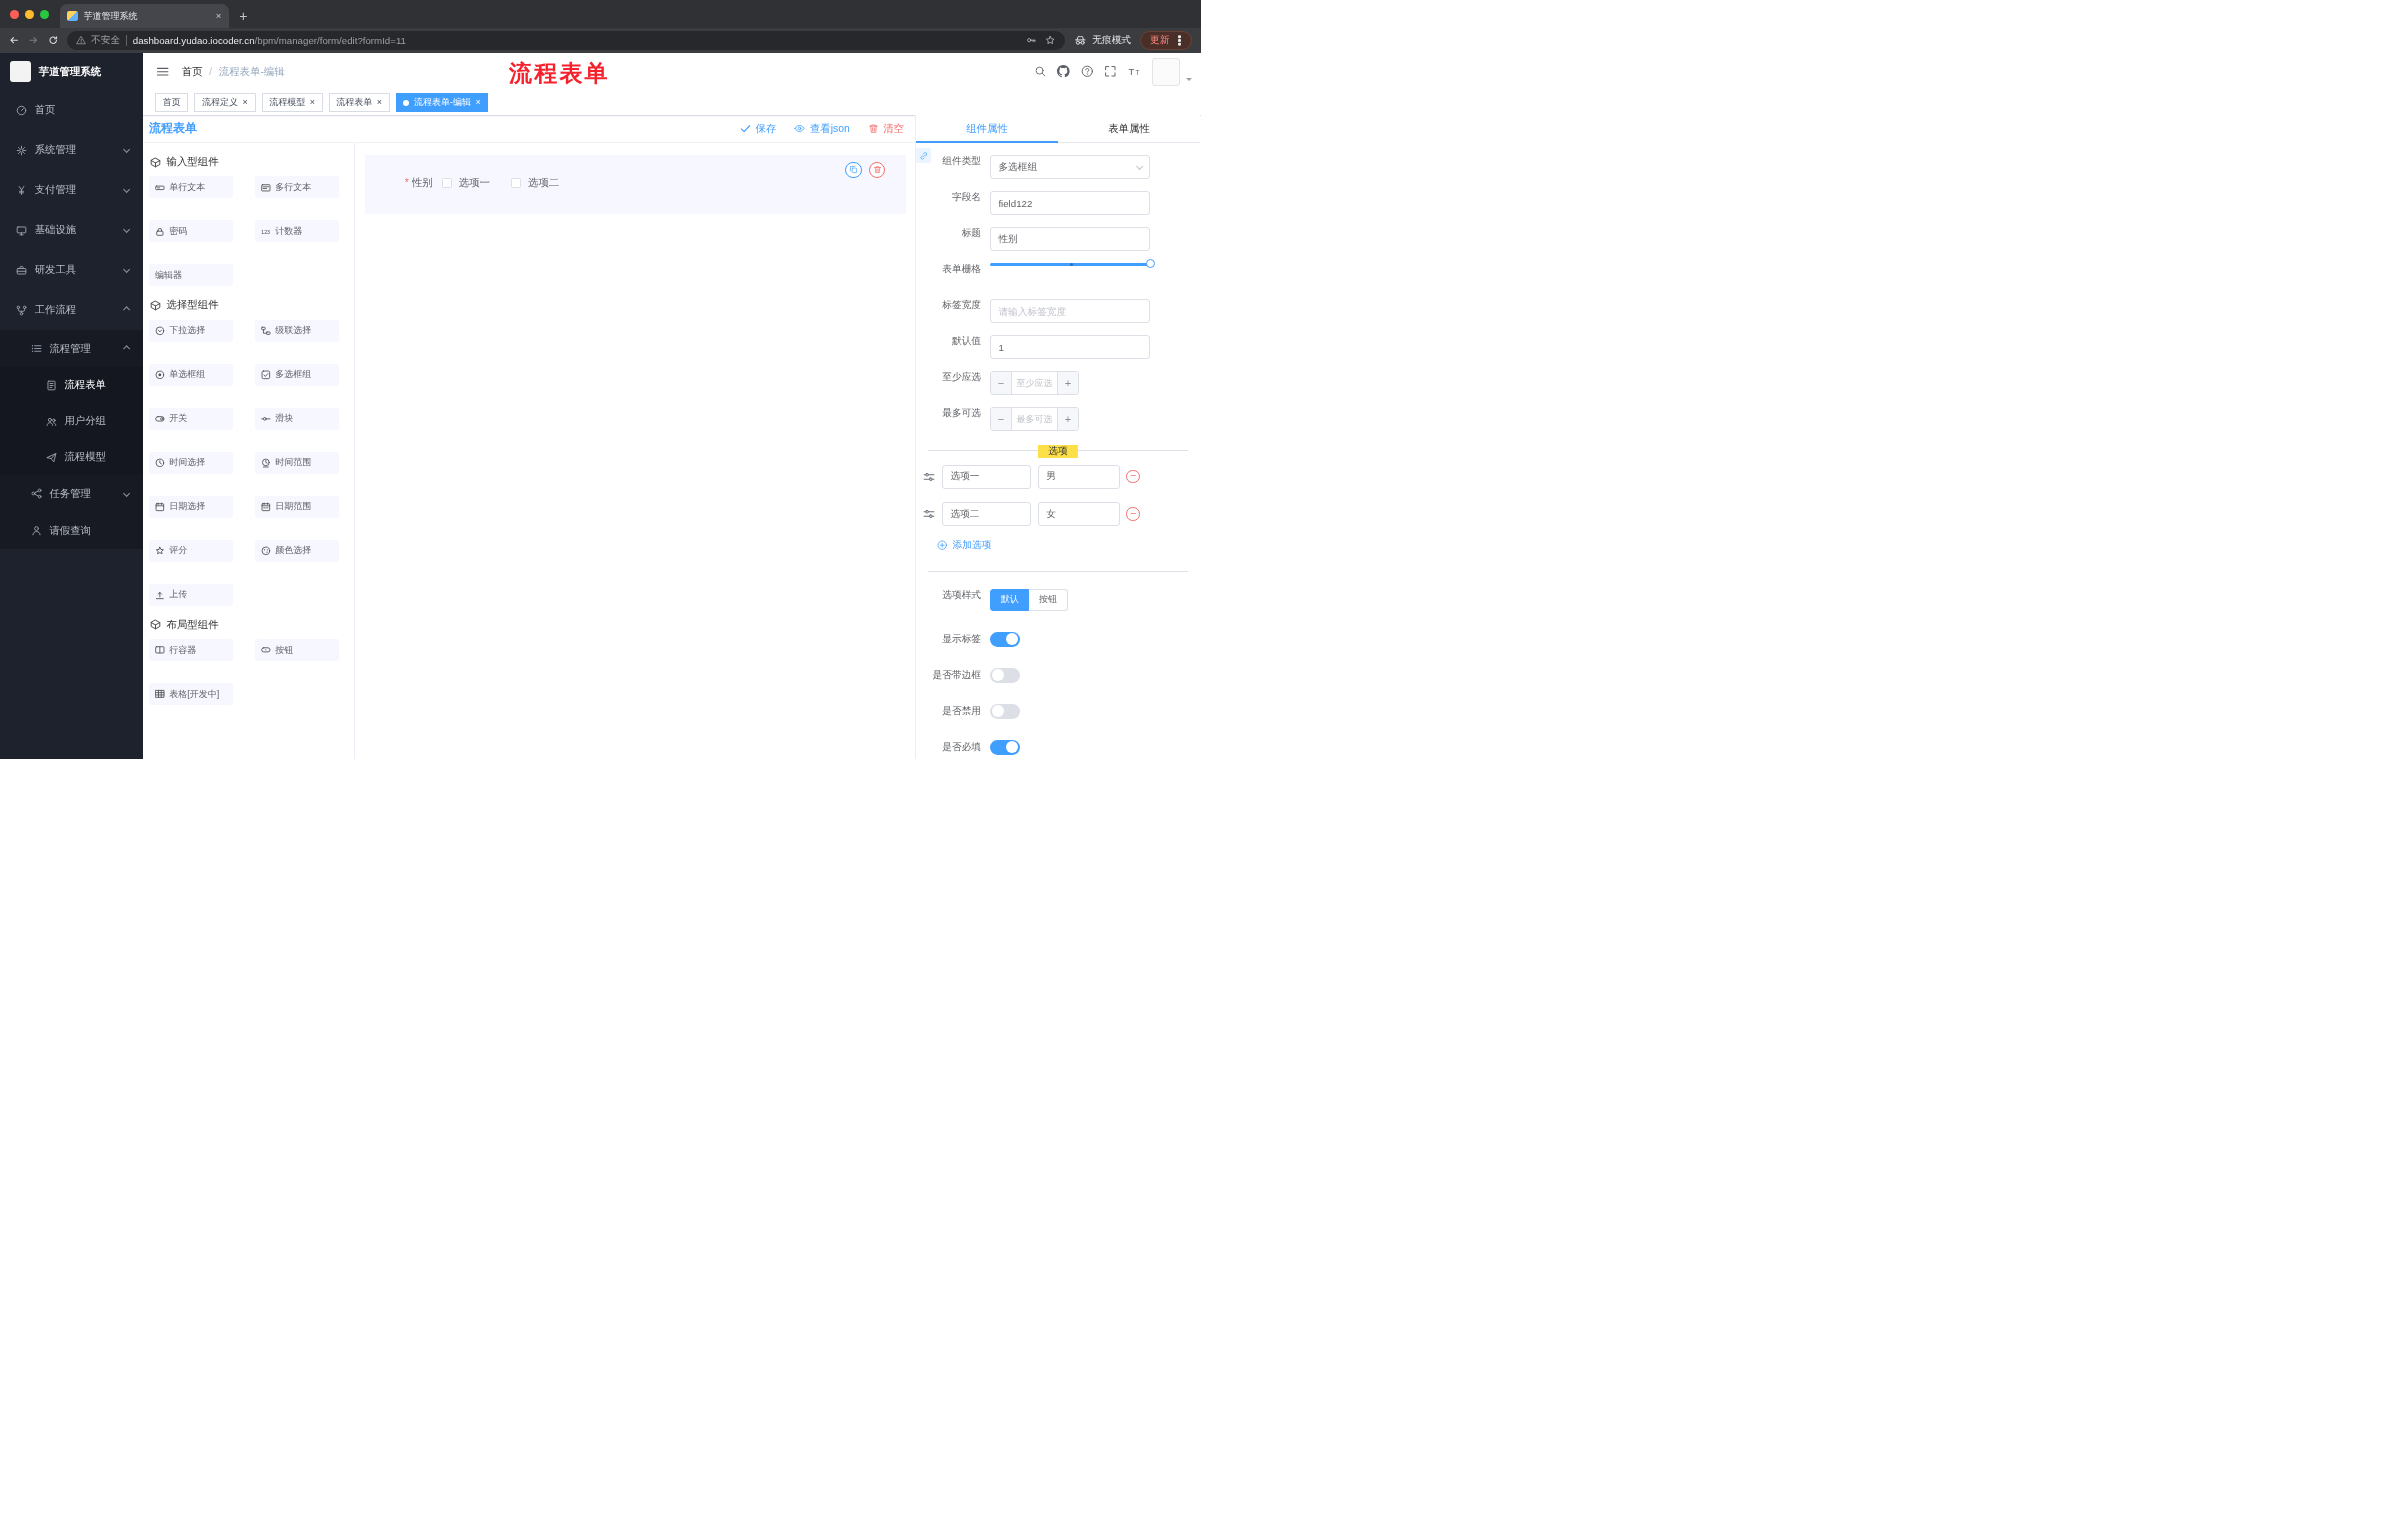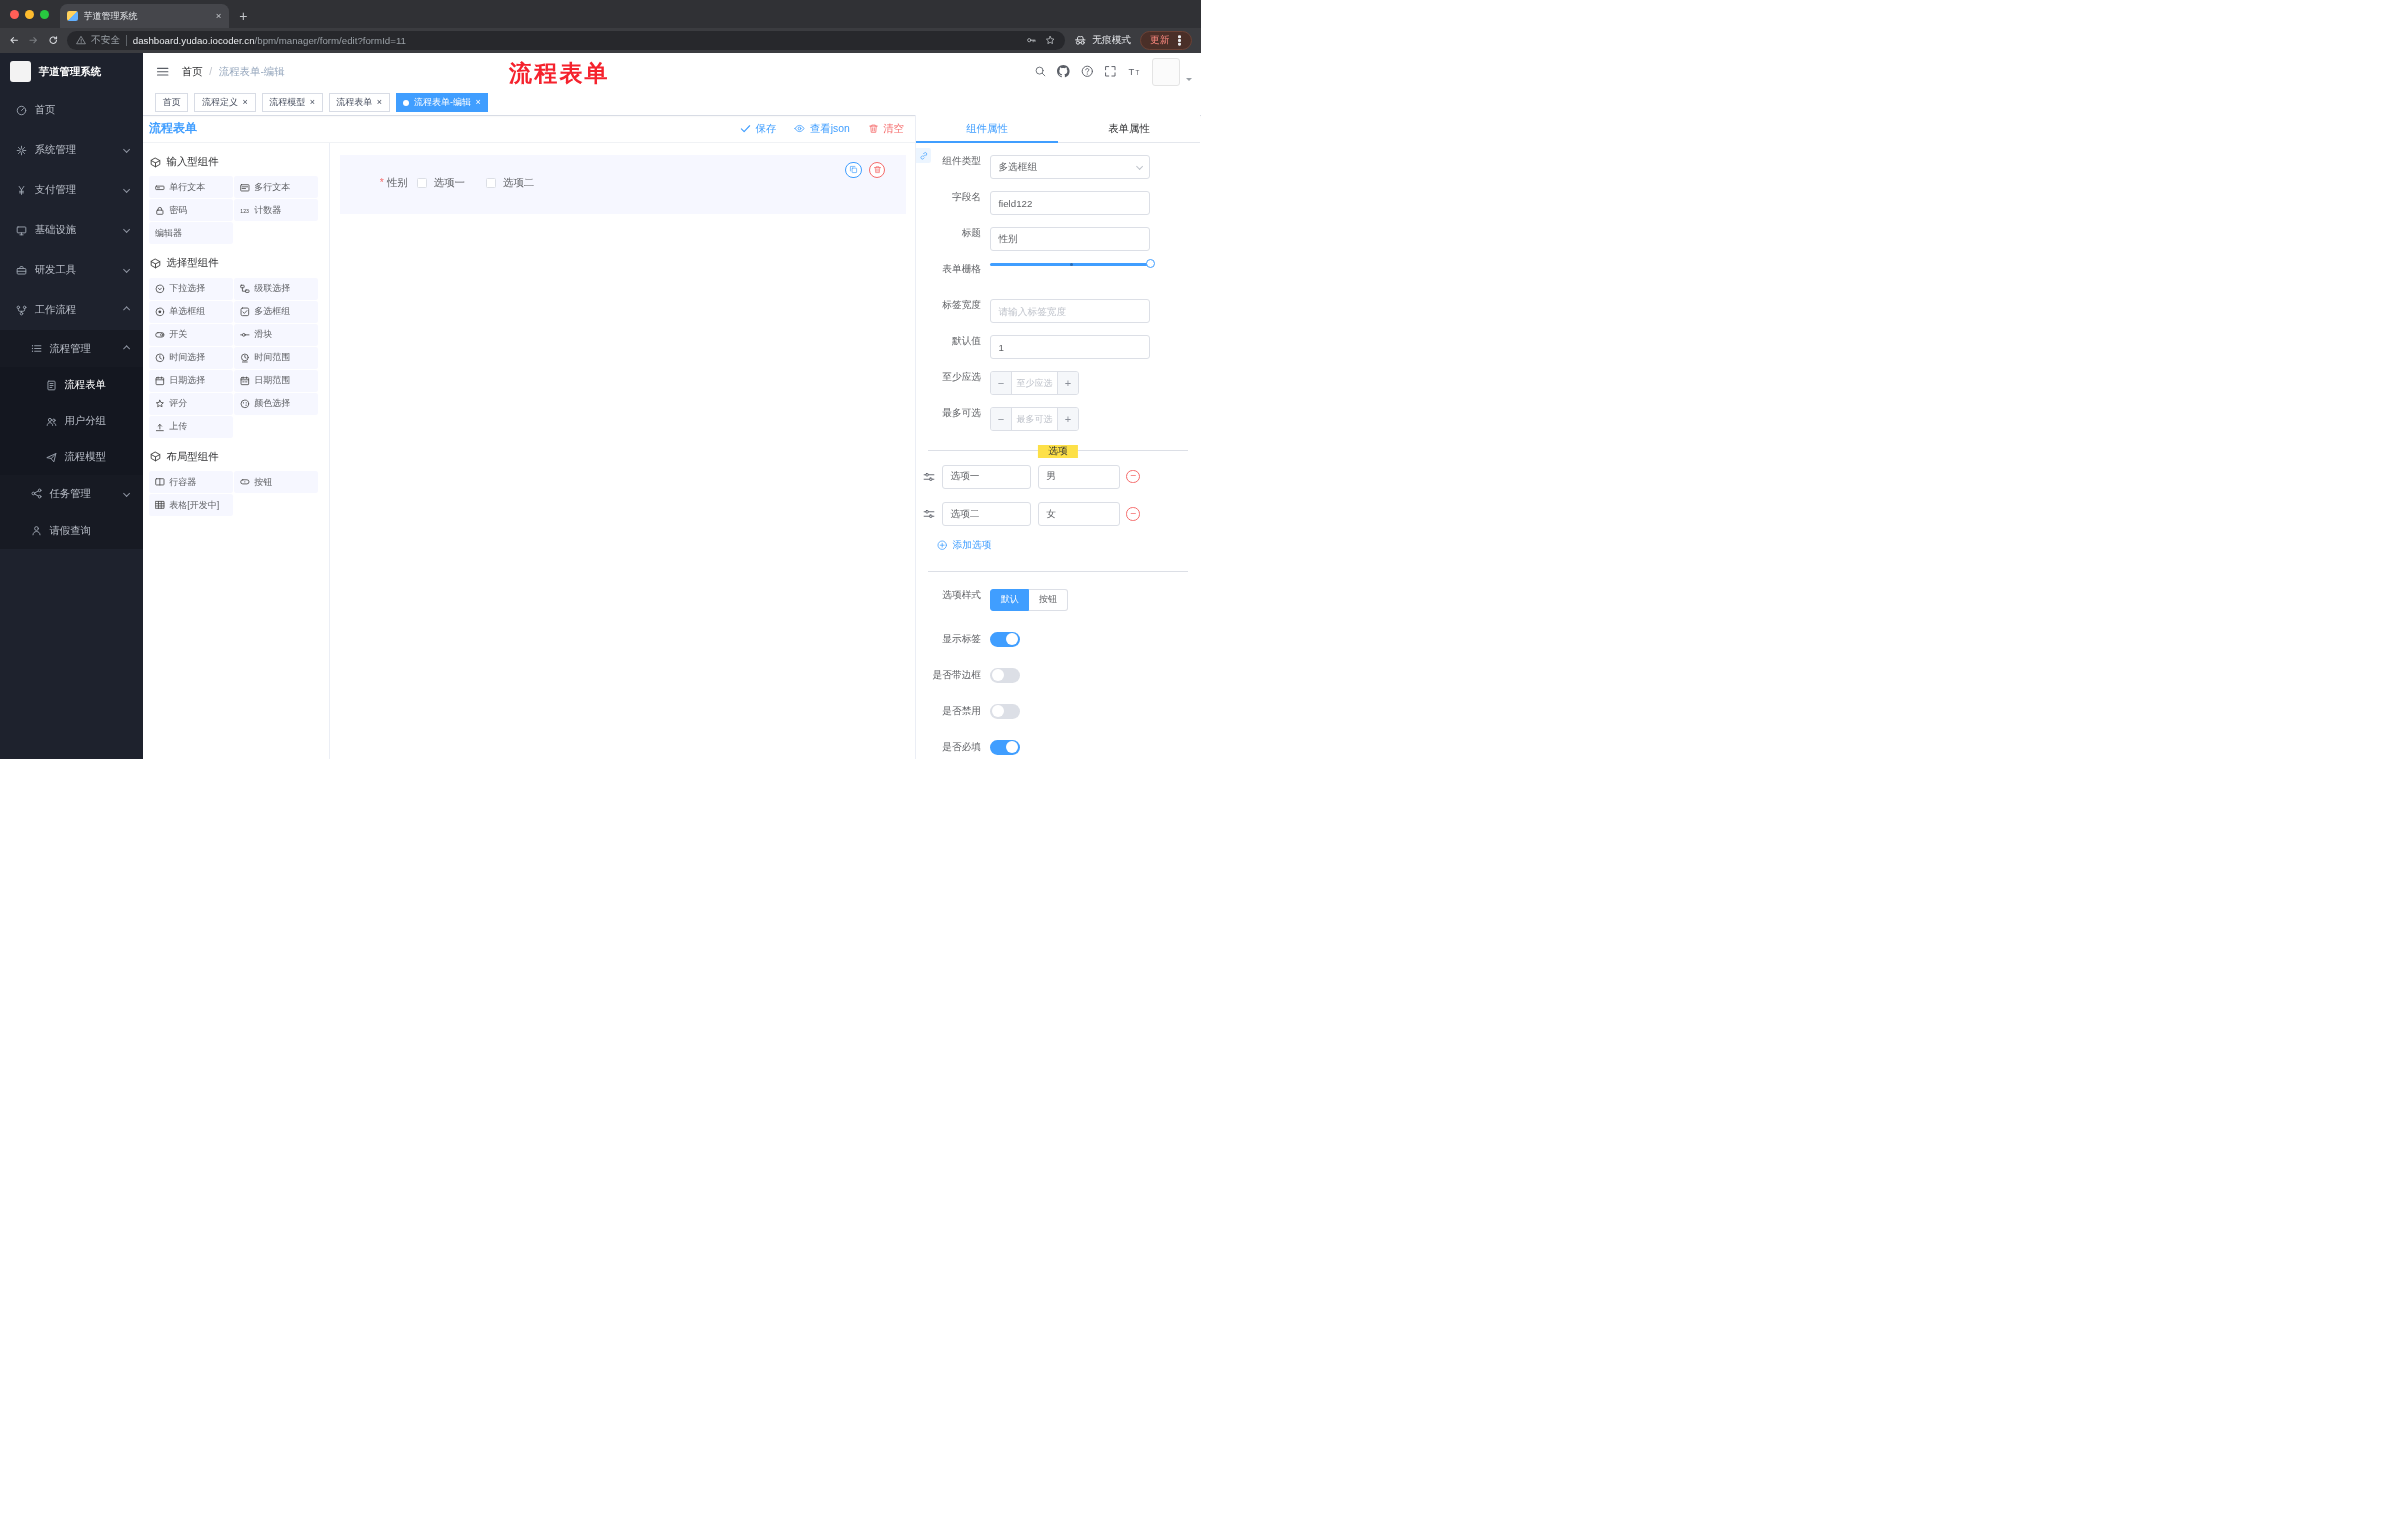--- a/index.html
+++ b/index.html
@@ -68,26 +68,26 @@
 
   
   .main{position:absolute;left:143px;top:115px;width:773px;height:644px;display:flex;flex-direction:column}
   .toolbar{height:28px;flex:none;display:flex;align-items:center;padding:0 12px 0 6px;border-bottom:0.7px solid #f0f2f5}
   .ptitle{color:#409eff;font-size:12px;font-weight:700}
   .acts{margin-left:auto;display:flex;gap:18px;align-items:center;font-size:10.4px}
   .act{display:flex;gap:4.5px;align-items:center;color:#409eff;cursor:pointer}
   .act svg.ic{width:11px;height:11px}
   .act.danger{color:#f56c6c}
   .work{flex:1;display:flex;min-height:0}
-  .lpanel{width:187px;flex:none;border-right:0.7px solid #ebeef5;overflow:hidden;padding-bottom:7.4px}
+  .lpanel{width:212px;flex:none;border-right:0.7px solid #ebeef5;overflow:hidden;padding-bottom:7.4px}
   .canvas{flex:1;position:relative}
 
   .gtitle{display:flex;align-items:center;gap:5.2px;margin:12px 7.4px 7.4px;font-size:10.4px;color:#303133}
   .gtitle svg.ic{width:11px;height:11px;color:#444}
-  .cgrid{display:flex;flex-wrap:wrap;gap:1px;padding:0 6px}
+  .cgrid{display:flex;flex-wrap:wrap;gap:22px;padding:0 6px}
   .citem{width:84px;height:22px;border-radius:2.2px;background:#f6f7ff;display:flex;align-items:center;gap:4.5px;padding:0 6px;font-size:9px;color:#606266;cursor:move}
   .citem svg.ic{width:9.7px;height:9.7px;color:#4a4a4a}
 
   .inp{height:24px;border:0.7px solid #dcdfe6;border-radius:3px;padding:0 7.4px;font-size:9.7px;color:#606266;outline:none;background:#fff;font-family:inherit}
   .inp::placeholder{color:#c0c4cc}
 
   .meta{margin-top:21px}
   .mrow{display:flex;margin:0 6px 13.4px 0}
   .mlabel{width:59px;flex:none;text-align:right;padding-right:7.4px;font-size:9.7px;color:#606266;line-height:24px}
   .req::before{content:"*";color:#f56c6c;margin-right:3px}

